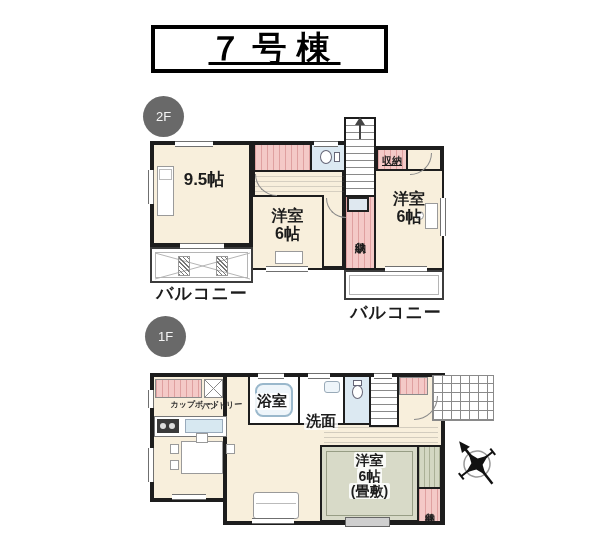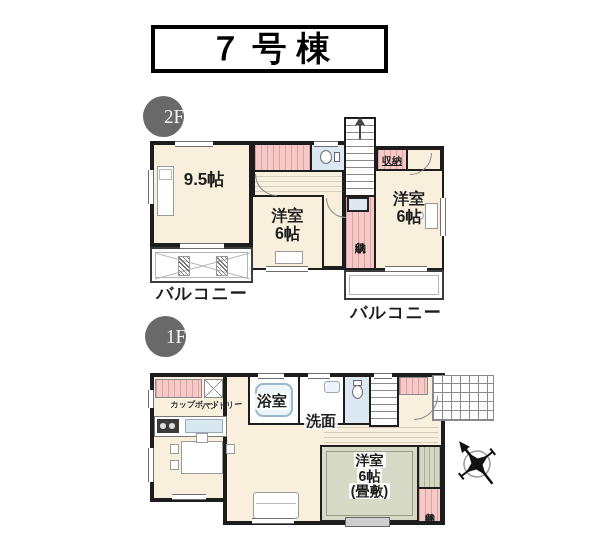--- a/index.html
+++ b/index.html
@@ -13,28 +13,29 @@
   
   .title-box{
     left:151px;top:25px;width:237px;height:48px;
     border:4px solid #000;background:#fff;
     display:flex;align-items:center;justify-content:center;
   }
   .title-box span{
     font-family:"DejaVu Serif","Liberation Serif",serif;
     font-weight:bold;font-size:34px;letter-spacing:10px;color:#000;
     transform:translateX(5px);
+    text-decoration:underline;
   }
 
   
   .badge{
     width:41px;height:41px;border-radius:50%;background:#696969;
-    display:flex;align-items:center;justify-content:flex-end;
-    color:#f5f5f5;font-family:Liberation Serif, serif;
-    font-size:19px;
+    display:flex;align-items:center;justify-content:center;
+    color:#f5f5f5;font-family:Liberation Sans, sans-serif;
+    font-size:13px;
   }
 
   
   .block{border:4px solid #1d1d1d;background:#f8efdc;}
   .room{border:2px solid #1d1d1d;background:#f8efdc;}
   .thin{border:1px solid #8a8a8a;background:#fff;}
   .pink{background:repeating-linear-gradient(90deg,#dfa0a0 0 1px,#f4c9c7 1px 6px);}
   .blue{background:#dce9f2;}
   .tatami{background:#d8dac8;}
   .lbl{font-weight:bold;color:#1c1c1c;text-align:center;line-height:1.12;}

